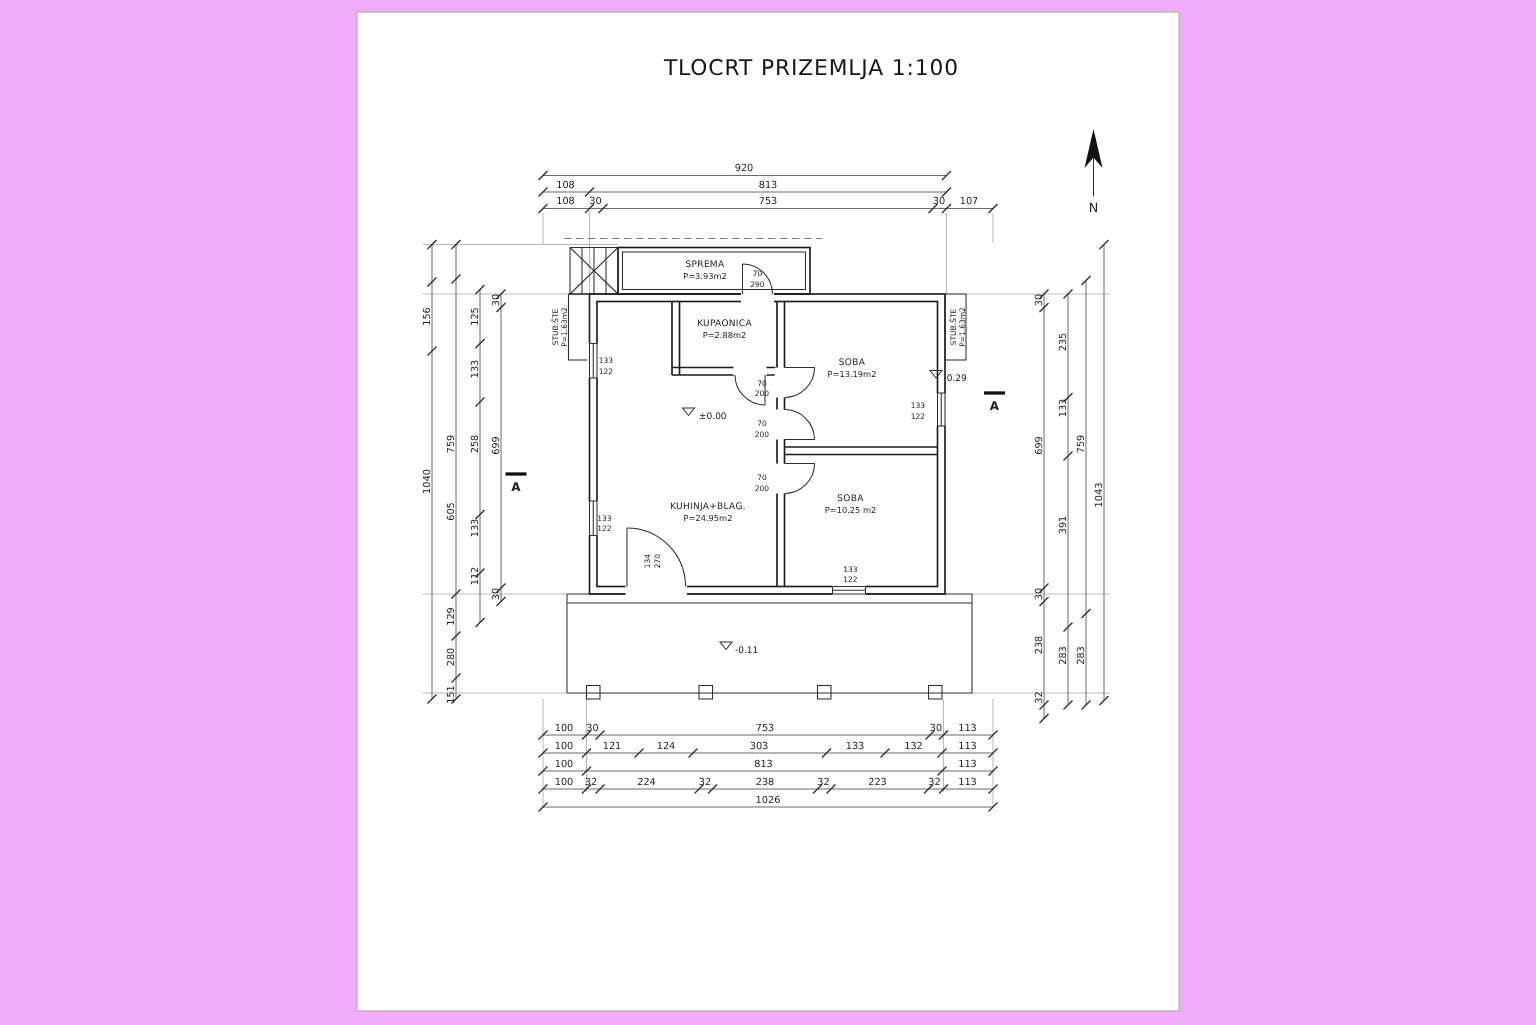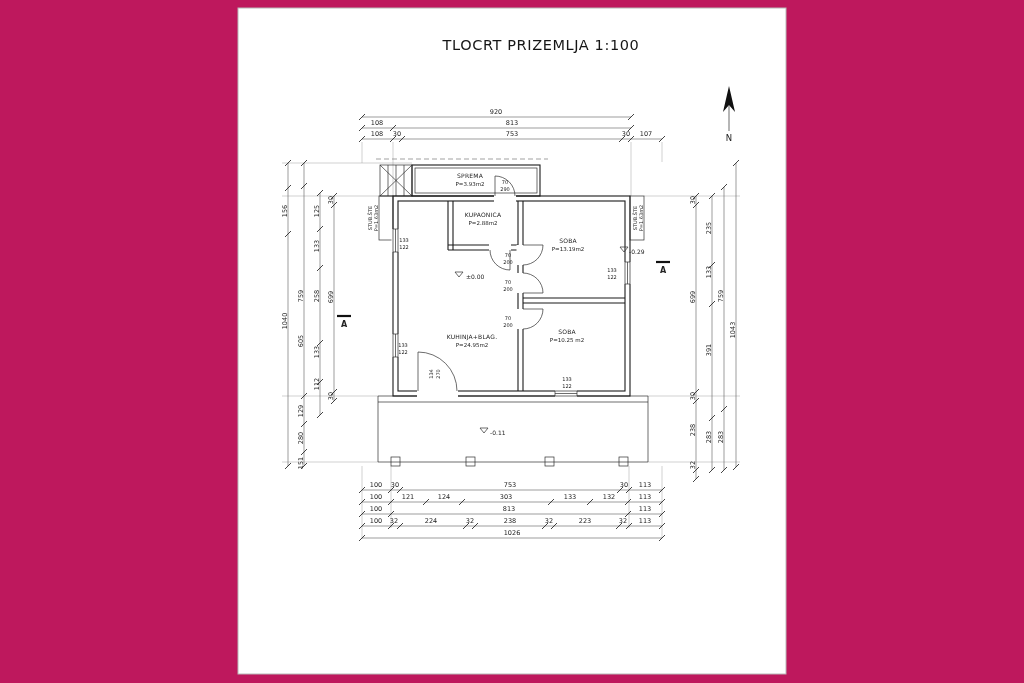--- a/index.html
+++ b/index.html
@@ -1,16 +1,16 @@
 <!DOCTYPE html>
 <html><head>
 <meta charset="utf-8">
 <style>
   html,body{margin:0;padding:0;background:#ffffff;}
-  .canvas{position:relative;width:1024px;height:683px;background:#be185d;overflow:hidden;
+  .canvas{position:relative;width:1024px;height:683px;background:#f0abfc;overflow:hidden;
           font-family:"DejaVu Sans",sans-serif;}
   svg{position:absolute;left:0;top:0;}
   .wall{stroke:#1b1b1b;stroke-width:1.1;fill:none}
   .thin{stroke:#2e2e2e;stroke-width:0.7;fill:none}
   .dim{stroke:#5a5a5a;stroke-width:0.6;fill:none}
   .wit{stroke:#a0a0a0;stroke-width:0.5;fill:none}
   .dash{stroke:#7a7a7a;stroke-width:0.7;stroke-dasharray:5 3;fill:none}
   .ticks{stroke:#2e2e2e;stroke-width:0.9;fill:none}
   .wo{fill:#ffffff;stroke:none}
   text{fill:#222222;font-family:"DejaVu Sans",sans-serif}

